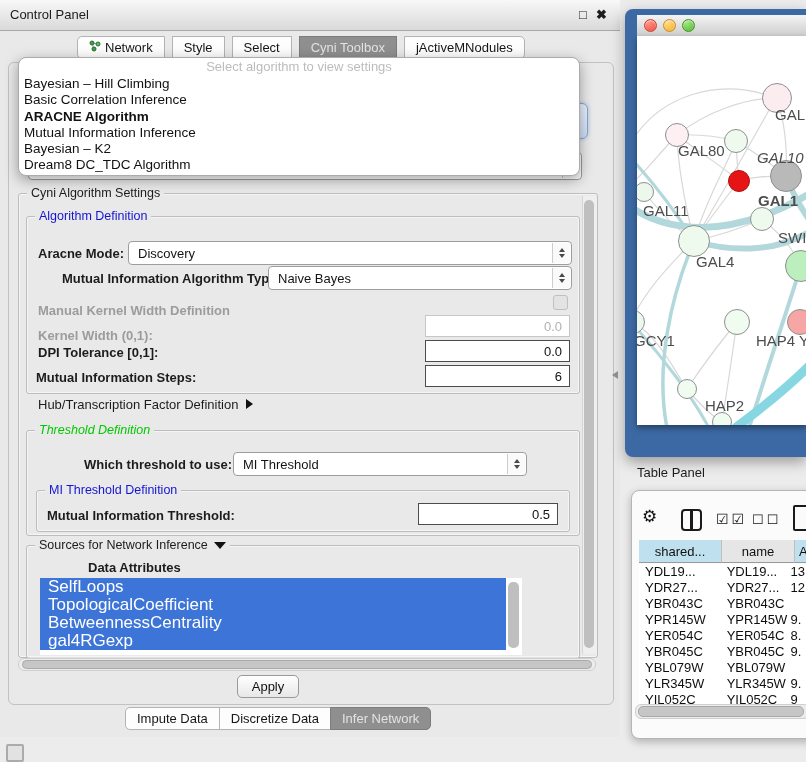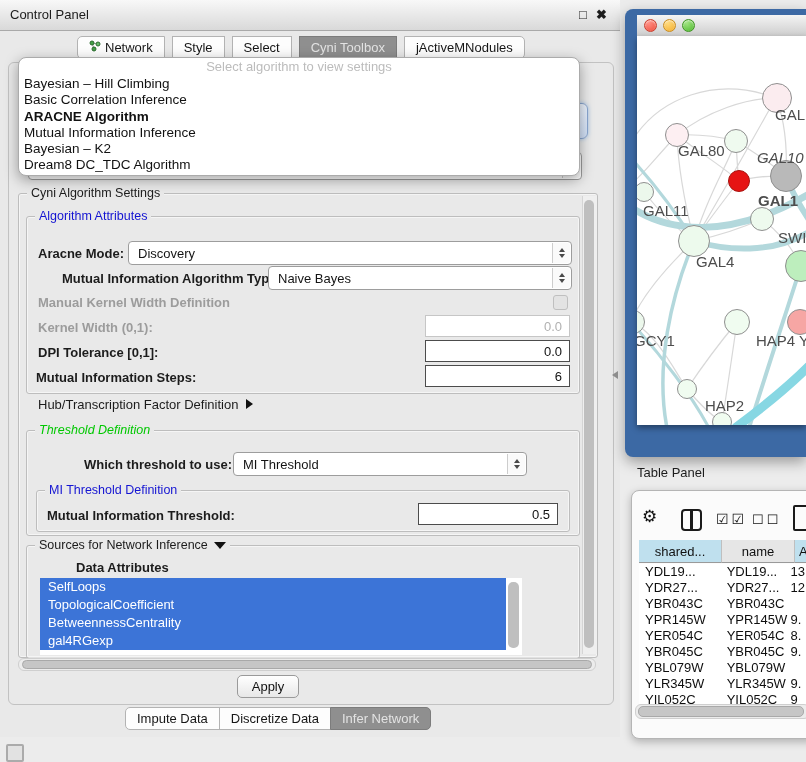--- a/index.html
+++ b/index.html
@@ -46,35 +46,35 @@
      display:flex;flex-direction:column;align-items:center;justify-content:center;gap:3px;}
 
   
   .group{border:1px solid #bdbdbd;border-radius:3px;box-shadow:inset 0 0 0 1px rgba(255,255,255,.55);}
   .gtitle{position:absolute;top:-8px;left:8px;background:#e9e9e9;padding:0 4px;font-size:12.5px;white-space:nowrap;}
   .gtitle.black{color:#1c1c1c;}
   .gtitle.blue{color:#1414d2;}
   .gtitle.green{color:#00c800;font-style:italic;}
 
   .lbl{font-size:13px;font-weight:bold;color:#1c1c1c;white-space:nowrap;}
-  .lbl.dis{color:#9c9c9c;}
+  .lbl.dis{color:#9c9c9c;margin-top:8px;}
   .field{background:#fff;border:1px solid #4c4c4c;display:flex;align-items:center;justify-content:flex-end;
      padding-right:7px;font-size:13px;color:#111;}
   .field.dis{border:1px solid #c6c6c6;color:#b1b1b1;}
   .checkbox{background:#e3e3e3;border:1px solid #bfbfbf;border-radius:3px;}
 
   .expander-tri{display:inline-block;width:0;height:0;border-top:5px solid transparent;
      border-bottom:5px solid transparent;border-left:7px solid #111;margin-left:8px;}
   .down-tri{display:inline-block;width:0;height:0;border-left:6px solid transparent;
      border-right:6px solid transparent;border-top:7px solid #111;margin-left:6px;}
 
   
   #attr-list{left:40px;top:578px;width:482px;height:77px;background:#fff;z-index:2;overflow:hidden;}
   .attr-item{height:18px;line-height:18px;padding-left:8px;width:458px;
-     background:#3c74d7;color:#fff;font-size:13px;}
+     background:#3c74d7;color:#fff;font-size:17px;}
   .vthumb{background:#bfbfbf;border-radius:5px;}
   .htrack{background:#ececec;border:1px solid #cfcfcf;border-radius:6px;}
   .hthumb{background:#c6c6c6;border:1px solid #a9a9a9;border-radius:5px;}
 
   .btn{background:linear-gradient(#ffffff,#e7e7e7);border:1px solid #9a9a9a;border-radius:5px;
      display:flex;align-items:center;justify-content:center;font-size:13px;color:#111;}
 
   
   #net-win{left:625px;top:9px;width:181px;height:448px;background:#3c69a4;
      border-radius:8px 0 0 8px;box-shadow:0 5px 14px rgba(0,0,0,.35);}
@@ -165,21 +165,21 @@
       <div class="algo-opt">Mutual Information Inference</div>
       <div class="algo-opt">Bayesian – K2</div>
       <div class="algo-opt">Dream8 DC_TDC Algorithm</div>
     </div>
 
     <div class="abs group" style="left:18px;top:193px;width:578px;height:463px;">
       <span class="gtitle black">Cyni Algorithm Settings</span>
     </div>
 
     <div class="abs group" style="left:26px;top:216px;width:552px;height:176px;">
-      <span class="gtitle blue">Algorithm Attributes</span>
+      <span class="gtitle blue">Algorithm Definition</span>
     </div>
     <div class="abs lbl" style="left:38px;top:246px;">Aracne Mode:</div>
     <div class="abs combo" style="left:128px;top:241px;width:442px;height:22px;">
       <span class="ctext">Discovery</span>
       <span class="stepper">
           <i class="tri-up"></i>
           <i class="tri-dn"></i>
         </span>
     </div>
     <div class="abs lbl" style="left:38px;top:271px;padding-left:24px;">Mutual Information Algorithm Type:</div>
@@ -224,21 +224,21 @@
       <span class="gtitle blue">MI Threshold Definition</span>
     </div>
     <div class="abs lbl" style="left:47px;top:508px;">Mutual Information Threshold:</div>
     <div class="abs field" style="left:418px;top:503px;width:140px;height:22px;box-sizing:border-box;">
       <span>0.5</span>
     </div>
 
     <div class="abs group" style="left:26px;top:545px;width:552px;height:112px;">
       <span class="gtitle black"><span>Sources for Network Inference</span><span class="down-tri"></span></span>
     </div>
-    <div class="abs lbl" style="left:28px;top:560px;padding-left:48px;">Data Attributes</div>
+    <div class="abs lbl" style="left:40px;top:560px;padding-left:48px;">Data Attributes</div>
     <div id="attr-list" class="abs">
       <div class="attr-item">SelfLoops</div>
       <div class="attr-item">TopologicalCoefficient</div>
       <div class="attr-item">BetweennessCentrality</div>
       <div class="attr-item">gal4RGexp</div>
     </div>
     <div class="abs vthumb" style="left:508px;top:582px;width:11px;height:66px;z-index:3;"></div>
 
     <div class="abs" style="left:582px;top:196px;width:14px;height:458px;background:#efefef;border-left:1px solid #d5d5d5;"></div>
     <div class="abs vthumb" style="left:584px;top:200px;width:10px;height:448px;"></div>

